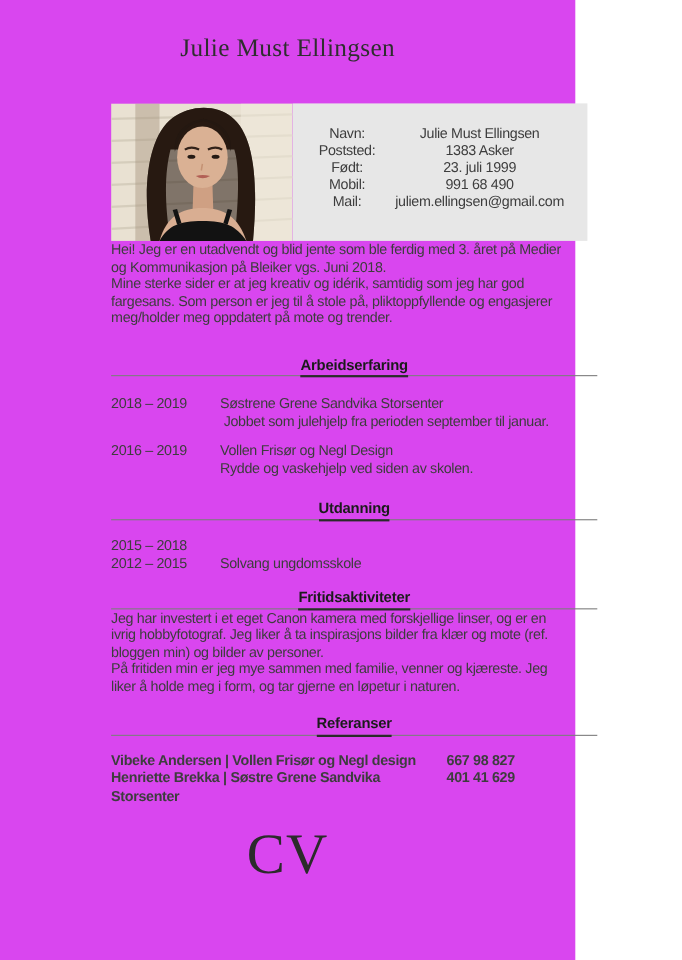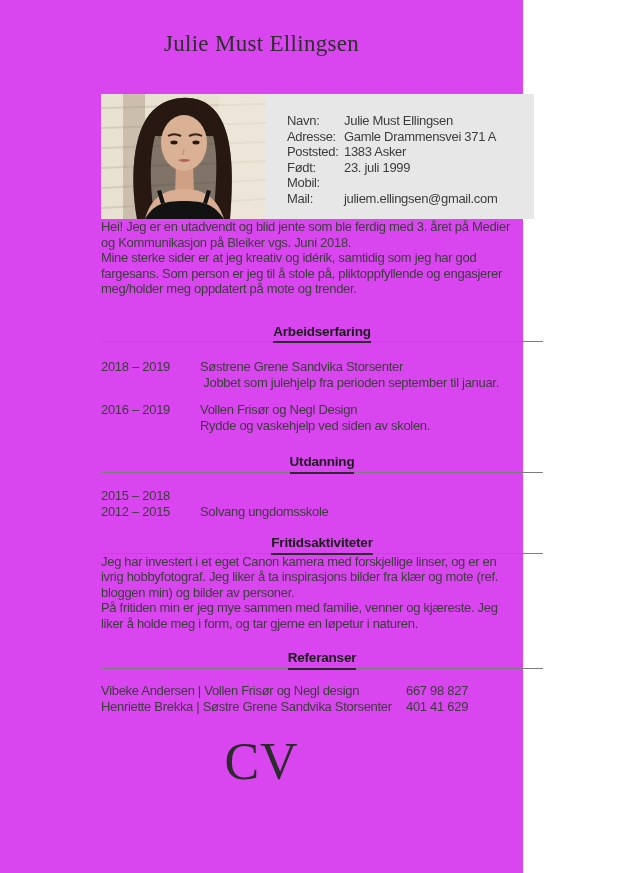--- a/index.html
+++ b/index.html
@@ -21,20 +21,21 @@
   }
 
   .profile { display:flex; margin:37px 0 0 101px; width:433px; }
   .photo { width:165px; height:125px; flex:none; display:block; }
   .photo svg { display:block; }
   .infobox {
     flex:1 1 auto;
     background:#e7e7e7;
     padding:19px 6px 0 21px;
     box-sizing:border-box;
+    text-align:center;
   }
   .inforow {
     display:grid; grid-template-columns:57px 1fr;
     font-size:13px; line-height:15.6px; letter-spacing:-0.3px;
     color:#3d3d3d;
   }
 
   .content { margin-left:101px; width:442px; font-size:13px; line-height:15.5px; letter-spacing:-0.3px; }
   p.para { margin:0; white-space:pre-line; }
   .p1 { margin-top:17px; }
@@ -55,21 +56,21 @@
 
   .entries-exp { margin-top:17px; }
   .entry { display:grid; grid-template-columns:99px 1fr; }
   .entry .etext { white-space:pre-wrap; }
   .entry-gap { margin-bottom:12px; }
   .entries-edu { margin-top:15px; }
   .entries-edu .entry { line-height:16.8px; }
 
   .hobby-text { margin-top:19px; white-space:pre-line; }
 
-  .refs { margin-top:14px; line-height:16.5px; }
+  .refs { margin-top:14px; line-height:16.5px;font-weight:bold; }
   .refrow { display:grid; grid-template-columns:305px 1fr; }
 
   .footer {
     margin-top:16px;
     text-align:center;
     font-family:"Liberation Serif", serif;
     font-size:52px;
     color:#2b2b2b;
     letter-spacing:1px;
   }
@@ -120,33 +121,30 @@
         <path d="M60,110 L56,97 L60,96 L64,109 Z" fill="#121212"></path>
         <path d="M106,110 L110,97 L106,96 L102,109 Z" fill="#121212"></path>
       </svg>
     </div>
     <div class="infobox">
       <div class="inforow">
         <span>Navn:</span>
         <span>Julie Must Ellingsen</span>
       </div>
       <div class="inforow">
-        <span>Adresse:</span>
-        <span>Gamle Drammensvei 371 A</span>
-      </div>
-      <div class="inforow">
         <span>Poststed:</span>
         <span>1383 Asker</span>
       </div>
       <div class="inforow">
         <span>Født:</span>
         <span>23. juli 1999</span>
       </div>
       <div class="inforow">
         <span>Mobil:</span>
+        <span>991 68 490</span>
       </div>
       <div class="inforow">
         <span>Mail:</span>
         <span>juliem.ellingsen@gmail.com</span>
       </div>
     </div>
   </div>
 
   <div class="content">
 

